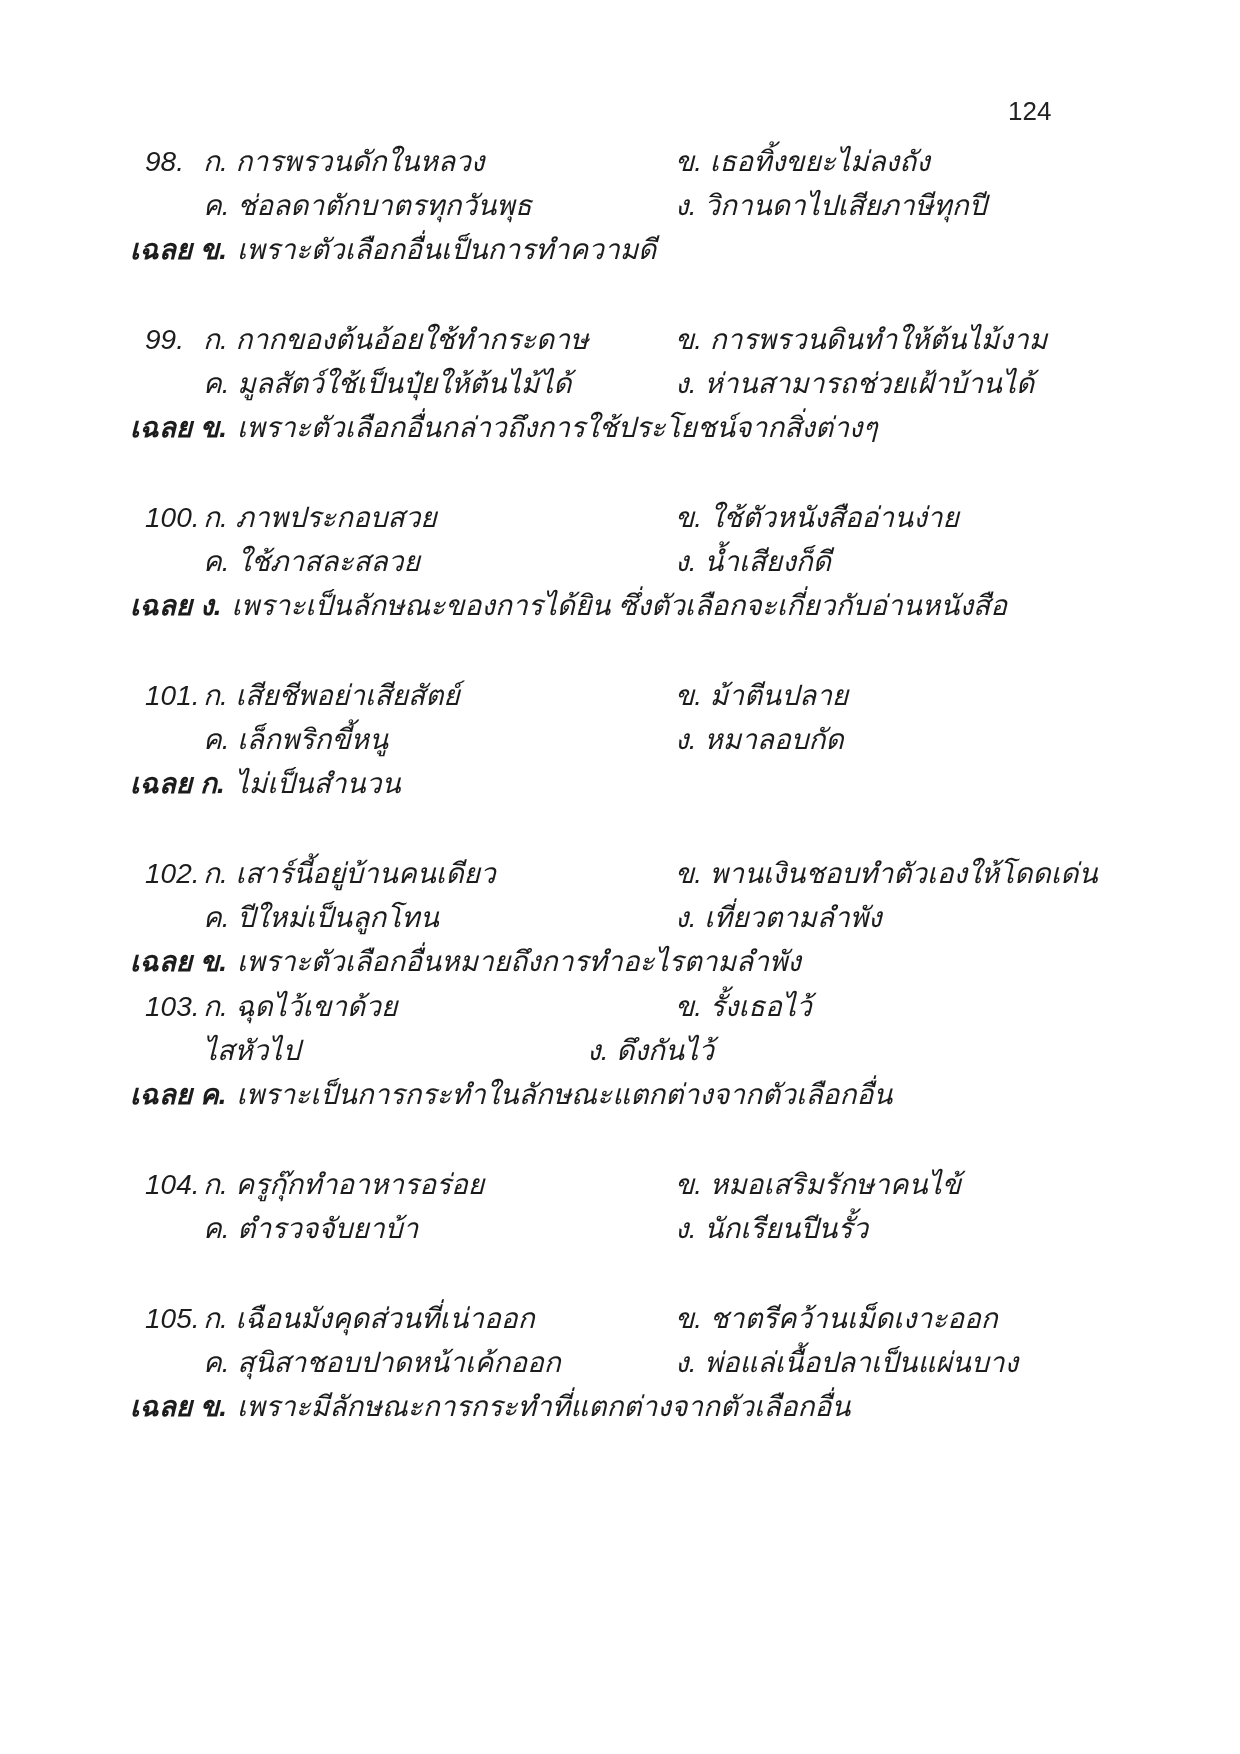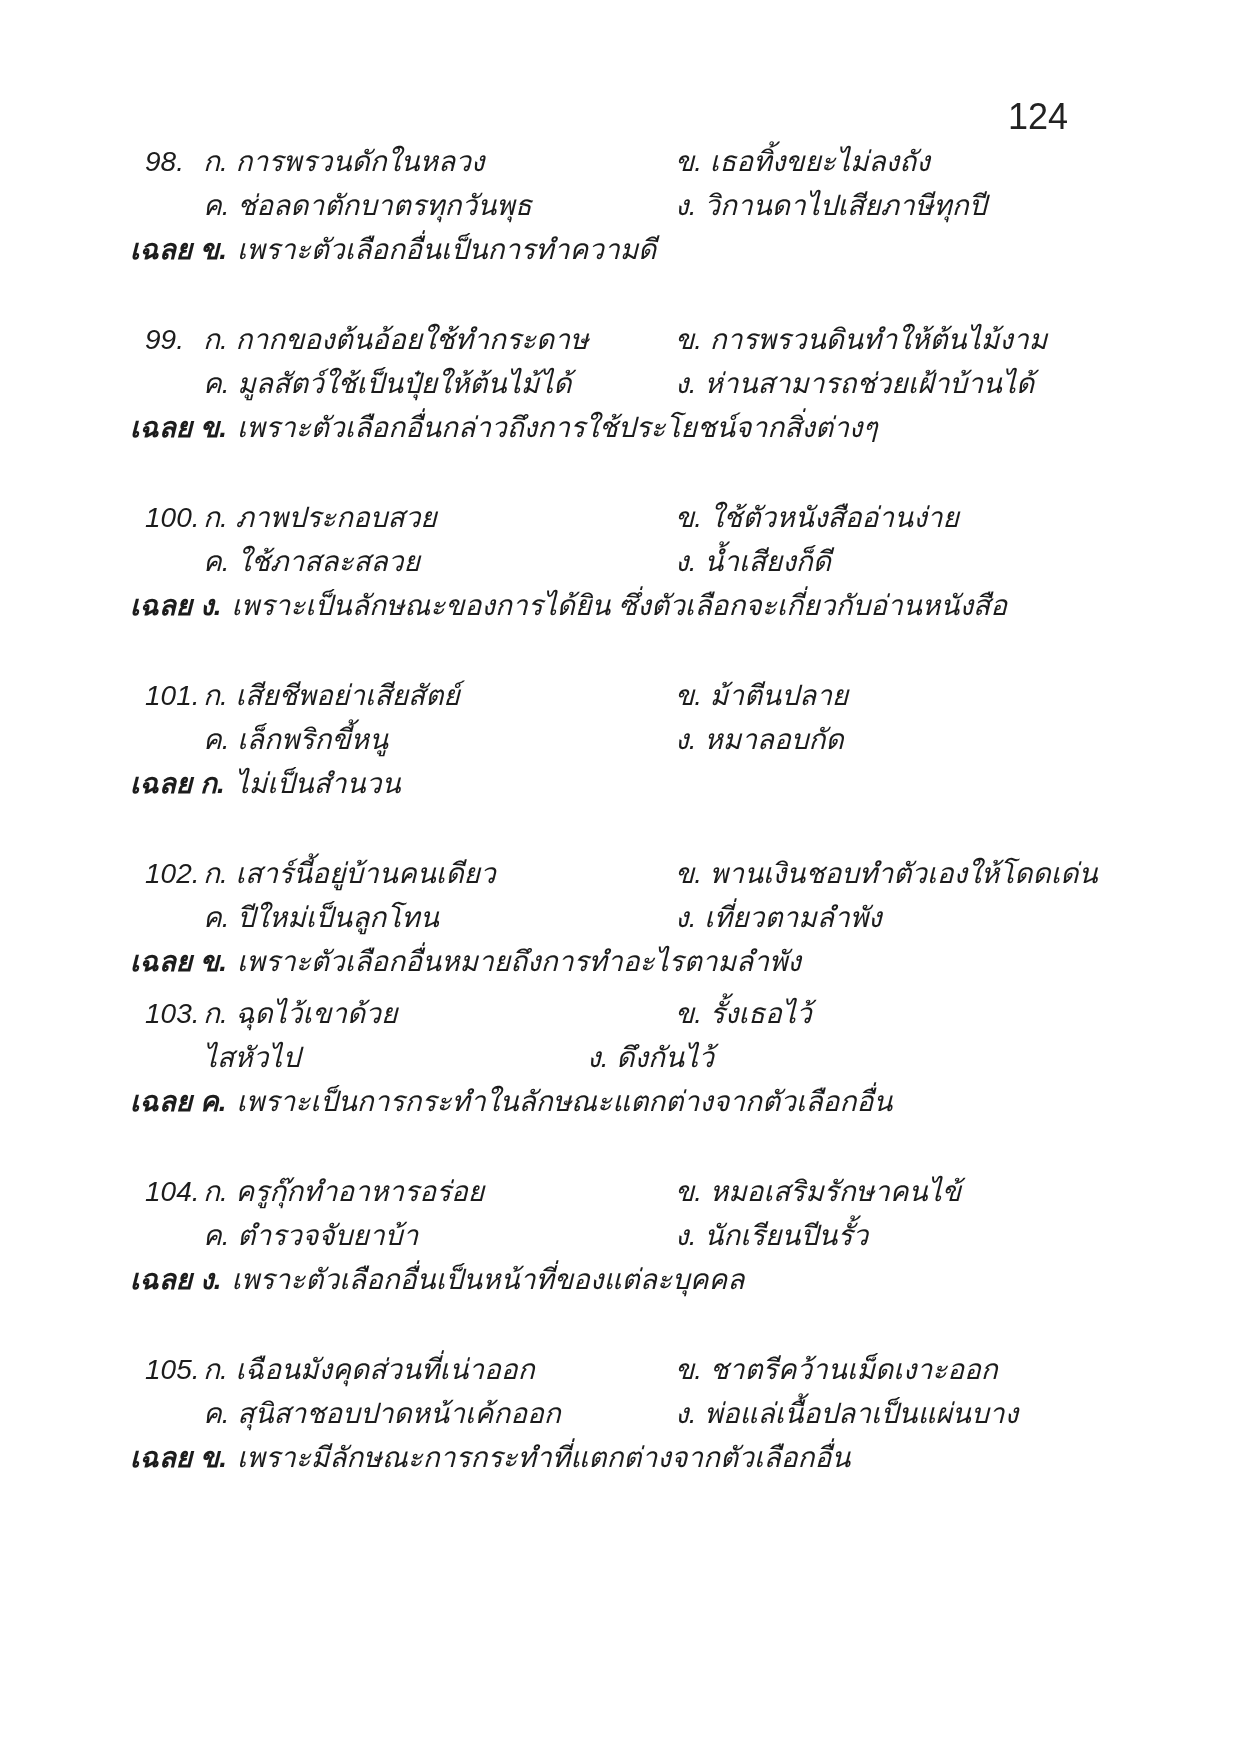--- a/index.html
+++ b/index.html
@@ -10,31 +10,31 @@
     color: #1c1c1c;
     font-family: "Liberation Sans", "DejaVu Sans", sans-serif;
     font-size: 28px;
     position: relative;
     overflow: hidden;
   }
   .page-number {
     position: absolute;
     top: 96px;
     left: 1008px;
-    font-size: 36px;
+    font-size: 26px;
     color: #222;
   }
   .content {
     position: absolute;
     top: 140px;
     left: 0;
     right: 0;
   }
   .q { margin-bottom: 46px; font-style: italic; }
-  .q.tight { margin-bottom: 8px; }
+  .q.tight { margin-bottom: 1px; }
   .row { position: relative; height: 44px; line-height: 44px; white-space: nowrap; }
   .qnum { position: absolute; left: 145px; }
   .c1 { position: absolute; left: 203px; }
   .c2 { position: absolute; left: 675px; }
   .row.row-wrap .c2 { left: 587px; text-align: center; }
   .answer { position: relative; height: 44px; line-height: 44px; white-space: nowrap; text-align: right; }
   .ans-wrap { position: absolute; left: 130px; }
   .ans-label { font-weight: bold; }
   .ans-text { margin-left: 10px; }
 </style>
@@ -150,25 +150,20 @@
   <div class="q">
     <div class="row">
       <span class="qnum">104.</span>
       <span class="c1">ก. ครูกุ๊กทำอาหารอร่อย</span>
       <span class="c2">ข. หมอเสริมรักษาคนไข้</span>
     </div>
     <div class="row">
       <span class="c1">ค. ตำรวจจับยาบ้า</span>
       <span class="c2">ง. นักเรียนปีนรั้ว</span>
     </div>
-    <div class="answer">
-      <span class="ans-wrap">
-        <span class="ans-label">เฉลย ง.</span><span class="ans-text">เพราะตัวเลือกอื่นเป็นหน้าที่ของแต่ละบุคคล</span>
-      </span>
-    </div>
   </div>
 
   <div class="q">
     <div class="row">
       <span class="qnum">105.</span>
       <span class="c1">ก. เฉือนมังคุดส่วนที่เน่าออก</span>
       <span class="c2">ข. ชาตรีคว้านเม็ดเงาะออก</span>
     </div>
     <div class="row">
       <span class="c1">ค. สุนิสาชอบปาดหน้าเค้กออก</span>

